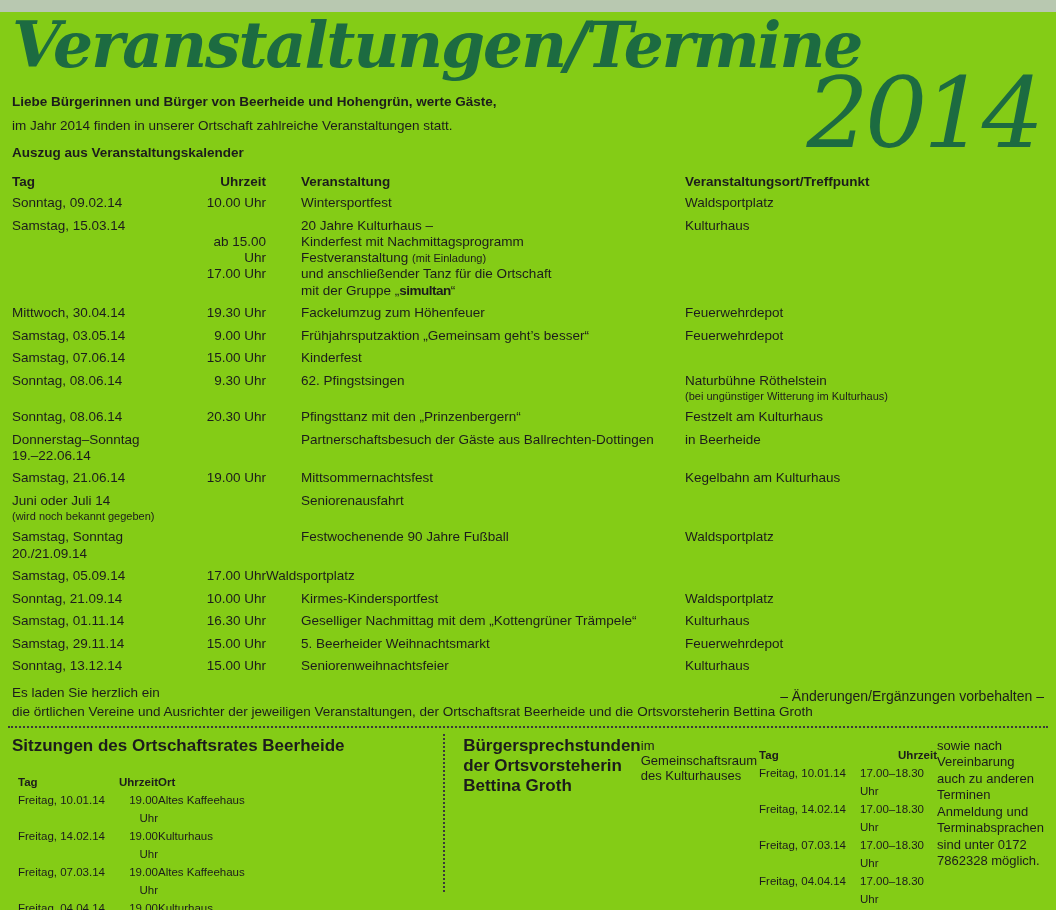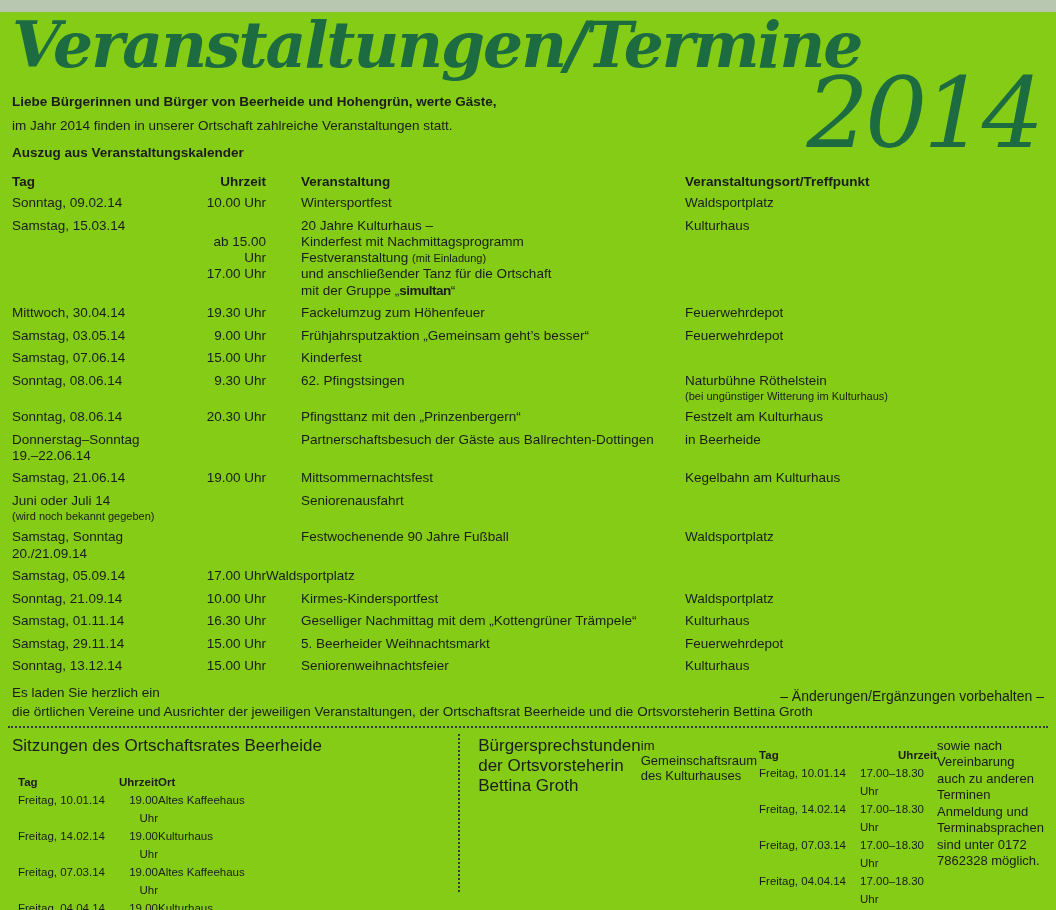--- a/index.html
+++ b/index.html
@@ -67,21 +67,21 @@
   .bottom { display:flex; height:186px; }
   .bcol-left {
     width:502px; padding:8px 14px 6px 12px;
     display:flex; flex-direction:column;
   }
   .bdivider { border-left:2px dotted #3a3a3a; height:158px; margin-top:6px; }
   .bcol-right {
     flex:1; padding:8px 12px 6px 18px;
     display:flex; flex-direction:row;
   }
-  .section-title { font-weight:400; font-size:17px; }
+  .section-title { font-weight:700; font-size:17px; }
   .section-subtitle { font-size:13px; margin-top:2px; }
   .btable { margin-top:17px; margin-left:6px; font-size:11.5px; }
   .btable.right-table { margin-top:10px; margin-left:2px; }
   .brow { display:grid; line-height:18px; }
   .brow-3 { grid-template-columns:90px 50px auto; }
   .brow-3 .bc-time { text-align:right; }
   .brow-3 .bc-ort { }
   .brow-2 { grid-template-columns:101px auto; }
   .brow.bheader { font-weight:700; }
   .brow-2.bheader .bc-time2 { padding-left:38px; }

